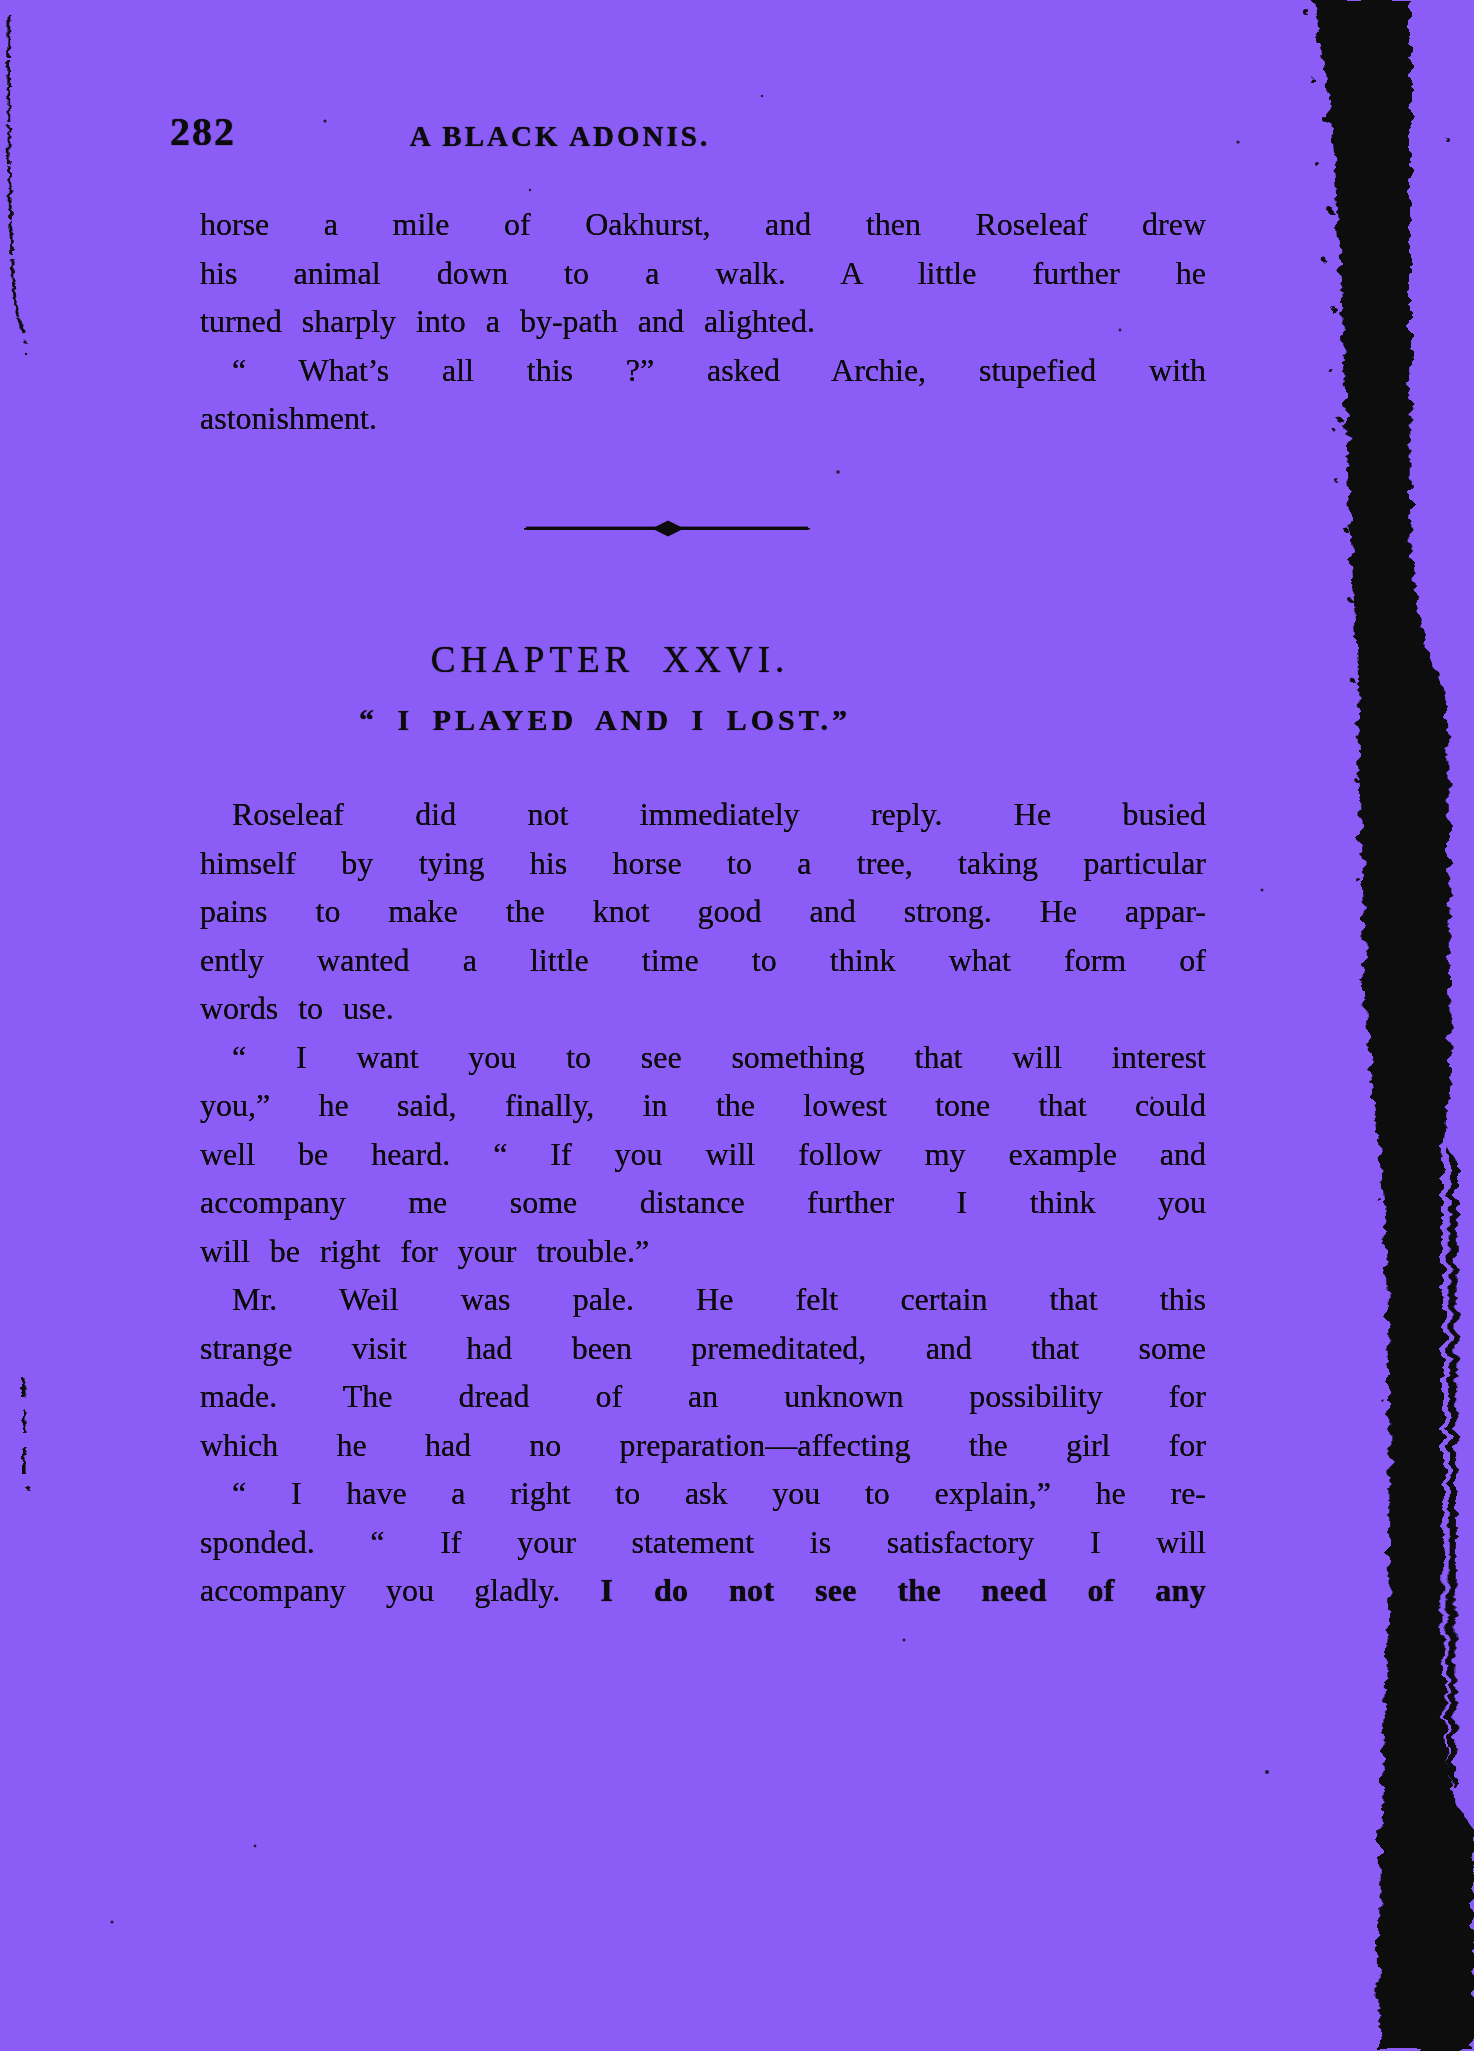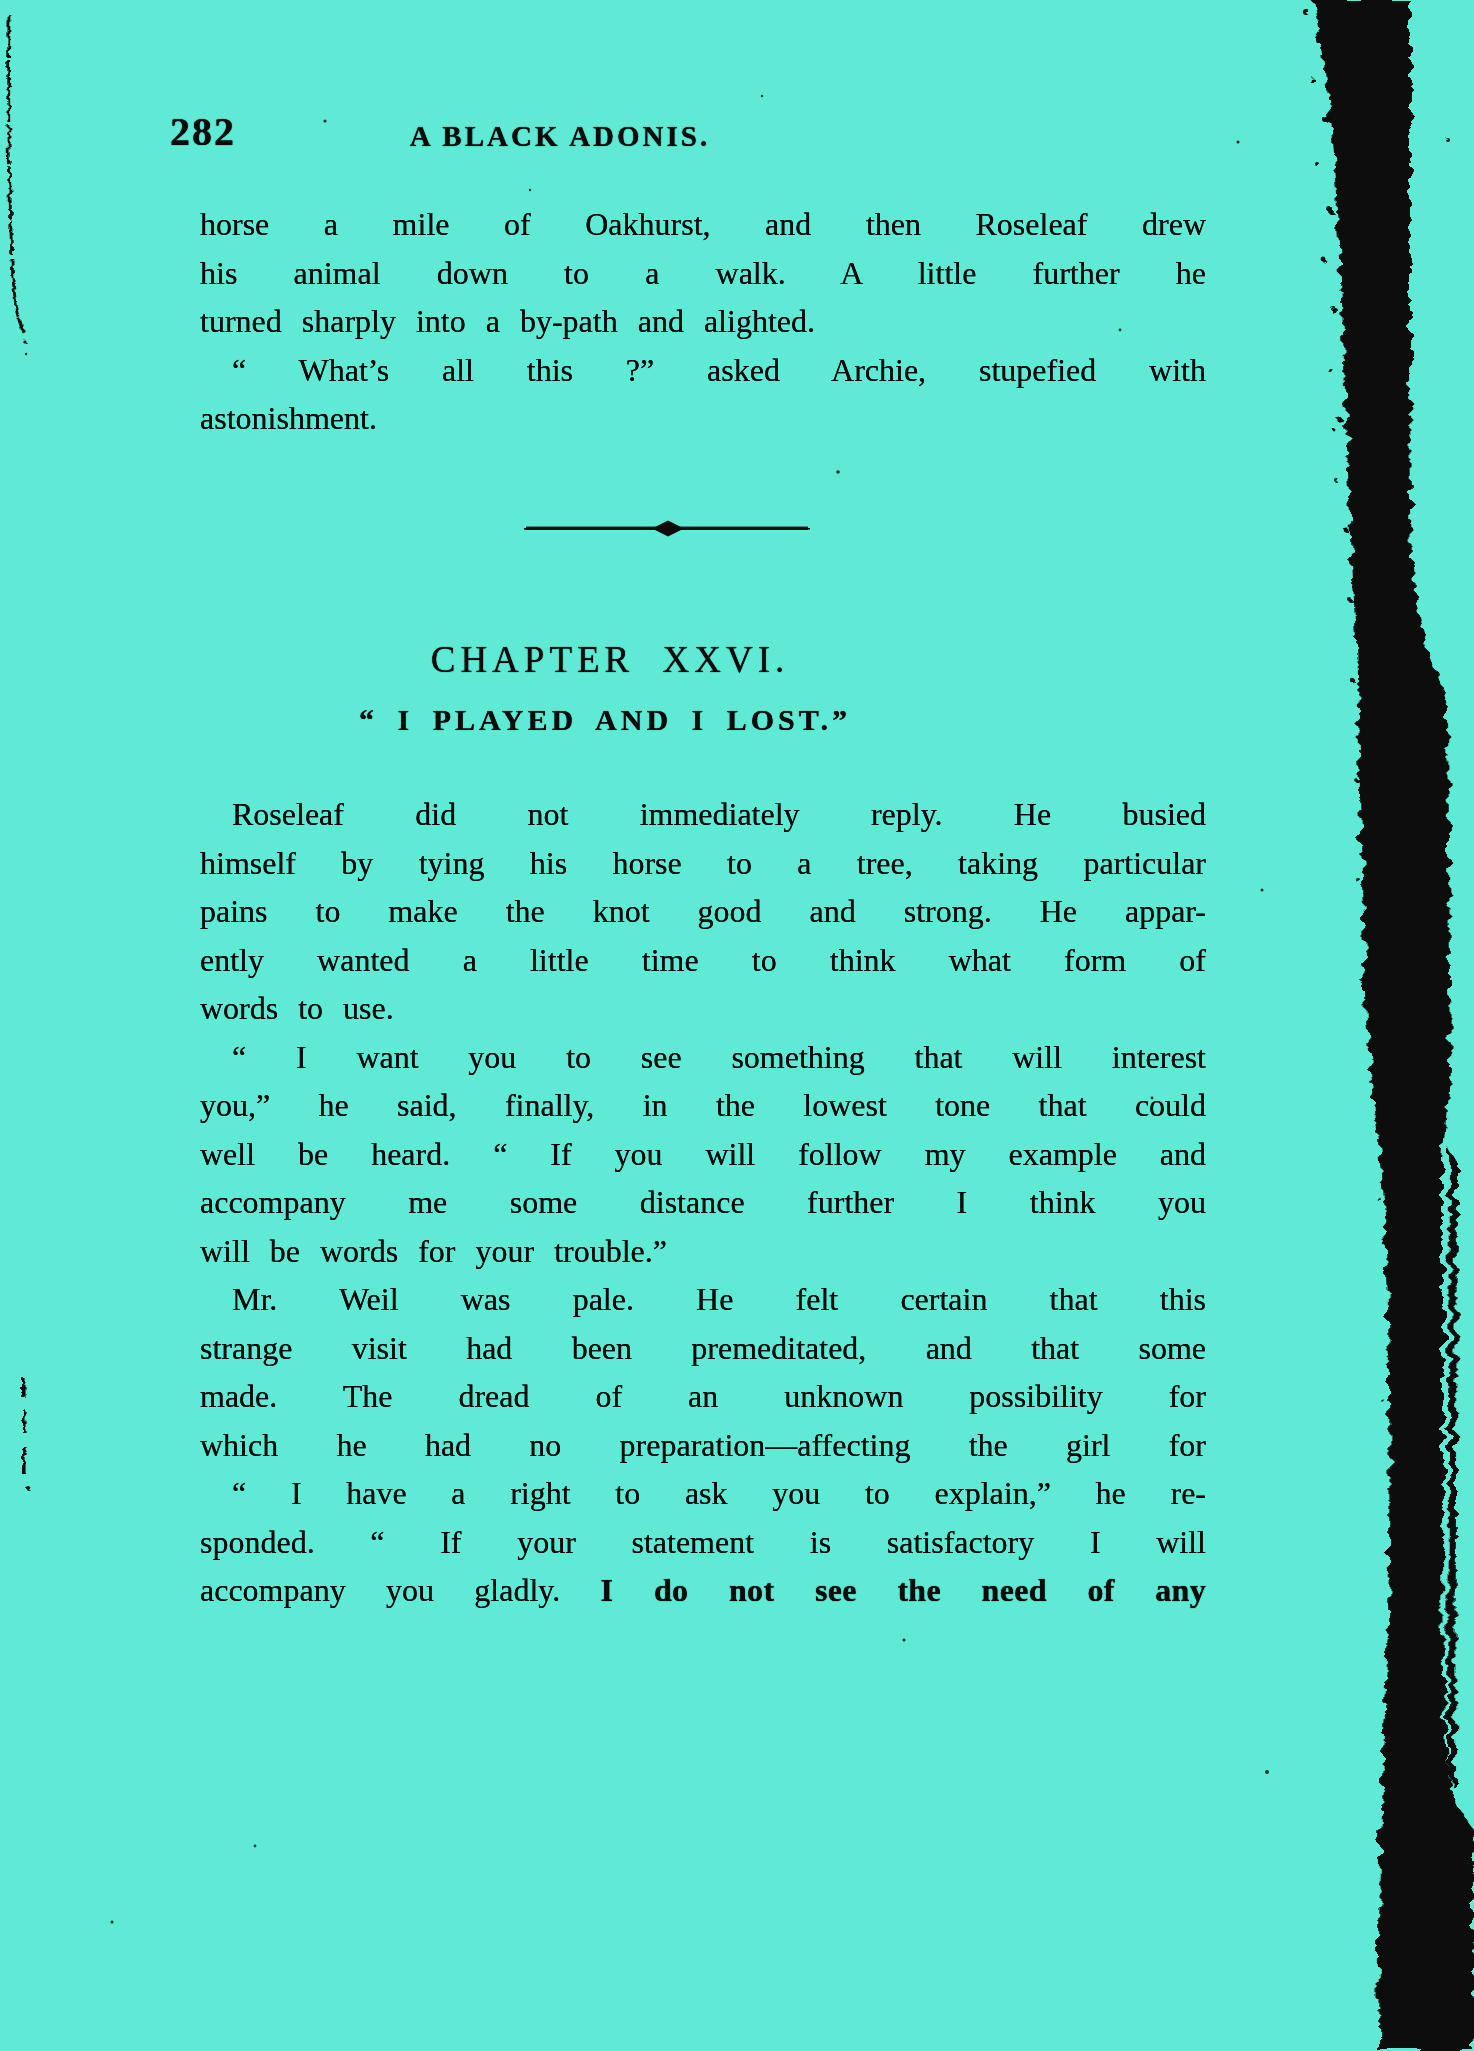--- a/index.html
+++ b/index.html
@@ -1,20 +1,20 @@
 <!DOCTYPE html>
 <html><head>
 <meta charset="utf-8">
 <style>
   html, body { margin: 0; padding: 0; background: #ffffff; }
   .page {
     position: relative;
     width: 1474px;
     height: 2051px;
-    background: #5eead4;
+    background: #8b5cf6;
     overflow: hidden;
     color: #0c0c0c;
     font-family: "Liberation Serif", "DejaVu Serif", serif;
   }
   .pagenum {
     position: absolute;
     left: 170px; top: 108px;
     font-size: 40px;
     font-weight: bold;
     letter-spacing: 2px;
@@ -103,21 +103,21 @@
     <div class="ln j in">Roseleaf did not immediately reply.  He busied</div>
     <div class="ln j">himself by tying his horse to a tree, taking particular</div>
     <div class="ln j">pains to make the knot good and strong.  He appar-</div>
     <div class="ln j">ently wanted a little time to think what form of</div>
     <div class="ln ll">words to use.</div>
 
     <div class="ln j in">“ I want you to see something that will interest</div>
     <div class="ln j">you,” he said, finally, in the lowest tone that could</div>
     <div class="ln j">well be heard.  “ If you will follow my example and</div>
     <div class="ln j">accompany me some distance further I think you</div>
-    <div class="ln ll">will be words for your trouble.”</div>
+    <div class="ln ll">will be right for your trouble.”</div>
 
     <div class="ln j in">Mr. Weil was pale.  He felt certain that this</div>
     <div class="ln j">strange visit had been premeditated, and that some</div>
     <div class="ln j">made.  The dread of an unknown possibility for</div>
     <div class="ln j">which he had no preparation—affecting the girl for</div>
 
     <div class="ln j in">“ I have a right to ask you to explain,” he re-</div>
     <div class="ln j">sponded.  “ If your statement is satisfactory I will</div>
     <div class="ln j"><span>accompany you gladly.  </span><span class="heavy">I do not see the need of any</span></div>
   </section>

